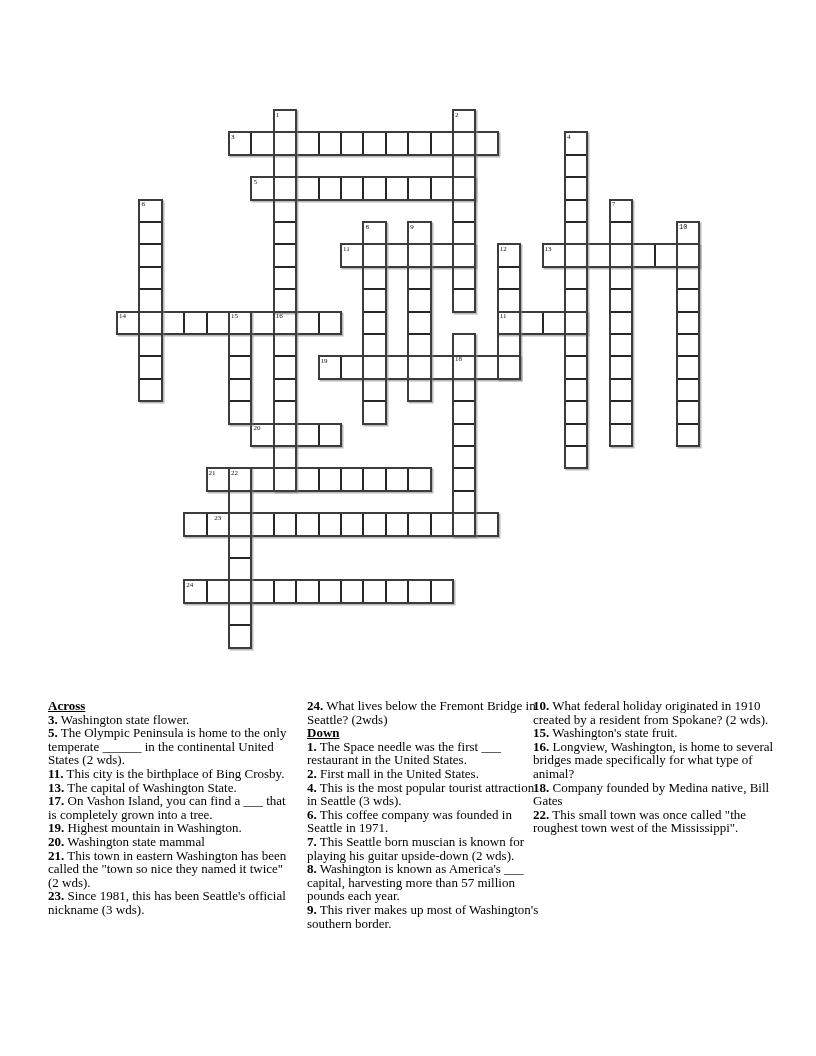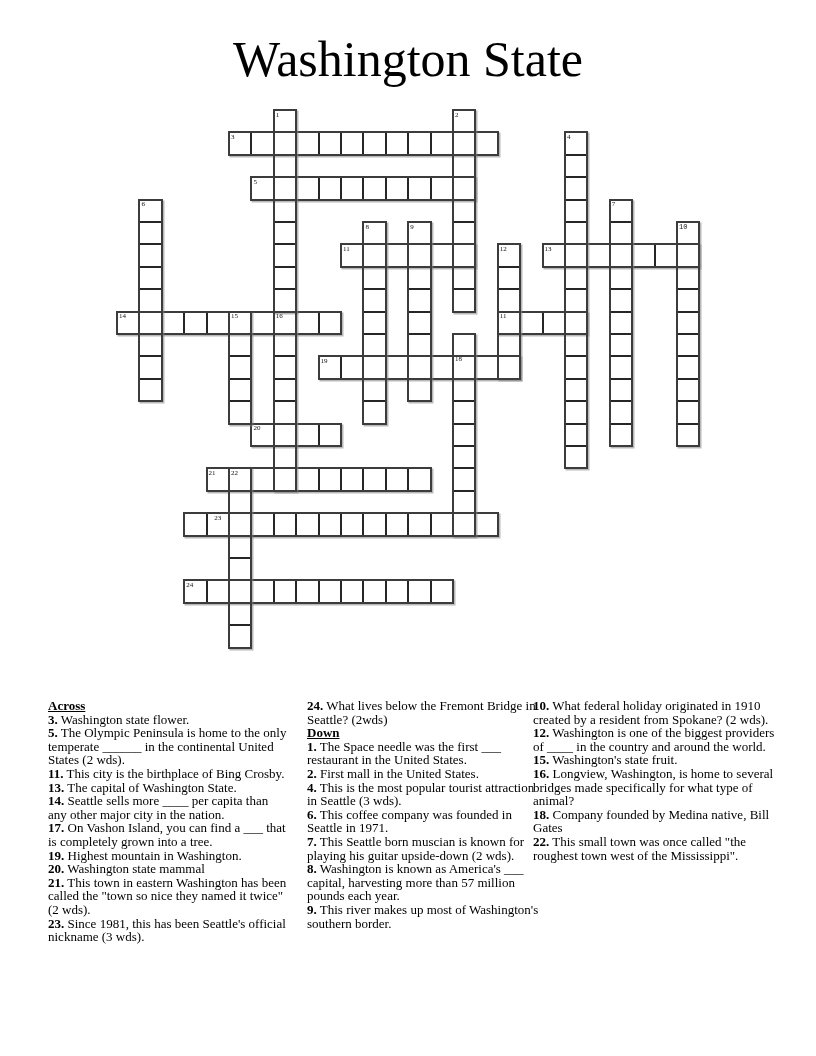--- a/index.html
+++ b/index.html
@@ -63,21 +63,20 @@
     font-weight: bold;
     text-decoration: underline;
   }
   .clue { margin: 0; }
   .clue b { font-weight: bold; }
 </style>
 </head>
 <body>
 
 <div class="page">
-  <h1 class="title">Washington State</h1>
   <div id="grid">
       <div class="cell" style="left: 229px; top: 132.4px; width: 22.4px; height: 22.4px;"></div>
       <div class="cell" style="left: 251.4px; top: 132.4px; width: 22.4px; height: 22.4px;"></div>
       <div class="cell" style="left: 273.8px; top: 132.4px; width: 22.4px; height: 22.4px;"></div>
       <div class="cell" style="left: 296.2px; top: 132.4px; width: 22.4px; height: 22.4px;"></div>
       <div class="cell" style="left: 318.6px; top: 132.4px; width: 22.4px; height: 22.4px;"></div>
       <div class="cell" style="left: 341px; top: 132.4px; width: 22.4px; height: 22.4px;"></div>
       <div class="cell" style="left: 363.4px; top: 132.4px; width: 22.4px; height: 22.4px;"></div>
       <div class="cell" style="left: 385.8px; top: 132.4px; width: 22.4px; height: 22.4px;"></div>
       <div class="cell" style="left: 408.2px; top: 132.4px; width: 22.4px; height: 22.4px;"></div>
@@ -334,39 +333,37 @@
       <div class="cell" style="left: 229px; top: 625.2px; width: 22.4px; height: 22.4px;"></div>
       <div class="word" style="left: 228px; top: 467.4px; width: 24.4px; height: 181.2px;"></div>
       <span class="num" style="left: 231px; top: 469.9px;">22</span>
     </div>
   <div id="cluecol-0" class="clue-col">
       <div class="clue-header">Across</div>
       <p class="clue"><b>3.</b> Washington state flower.</p>
       <p class="clue"><b>5.</b> The Olympic Peninsula is home to the only temperate ______ in the continental United States (2 wds).</p>
       <p class="clue"><b>11.</b> This city is the birthplace of Bing Crosby.</p>
       <p class="clue"><b>13.</b> The capital of Washington State.</p>
-      <p class="clue"><b>14.</b> Seattle sells more ____ per capita than any other major city in the nation.</p>
       <p class="clue"><b>17.</b> On Vashon Island, you can find a ___ that is completely grown into a tree.</p>
       <p class="clue"><b>19.</b> Highest mountain in Washington.</p>
       <p class="clue"><b>20.</b> Washington state mammal</p>
       <p class="clue"><b>21.</b> This town in eastern Washington has been called the "town so nice they named it twice" (2 wds).</p>
       <p class="clue"><b>23.</b> Since 1981, this has been Seattle's official nickname (3 wds).</p>
     </div>
   <div id="cluecol-1" class="clue-col">
       <p class="clue"><b>24.</b> What lives below the Fremont Bridge in Seattle? (2wds)</p>
       <div class="clue-header">Down</div>
       <p class="clue"><b>1.</b> The Space needle was the first ___ restaurant in the United States.</p>
       <p class="clue"><b>2.</b> First mall in the United States.</p>
       <p class="clue"><b>4.</b> This is the most popular tourist attraction in Seattle (3 wds).</p>
       <p class="clue"><b>6.</b> This coffee company was founded in Seattle in 1971.</p>
       <p class="clue"><b>7.</b> This Seattle born muscian is known for playing his guitar upside-down (2 wds).</p>
       <p class="clue"><b>8.</b> Washington is known as America's ___ capital, harvesting more than 57 million pounds each year.</p>
       <p class="clue"><b>9.</b> This river makes up most of Washington's southern border.</p>
     </div>
   <div id="cluecol-2" class="clue-col">
       <p class="clue"><b>10.</b> What federal holiday originated in 1910 created by a resident from Spokane? (2 wds).</p>
-      <p class="clue"><b>12.</b> Washington is one of the biggest providers of ____ in the country and around the world.</p>
       <p class="clue"><b>15.</b> Washington's state fruit.</p>
       <p class="clue"><b>16.</b> Longview, Washington, is home to several bridges made specifically for what type of animal?</p>
       <p class="clue"><b>18.</b> Company founded by Medina native, Bill Gates</p>
       <p class="clue"><b>22.</b> This small town was once called "the roughest town west of the Mississippi".</p>
     </div>
 </div>
 
 </body></html>

